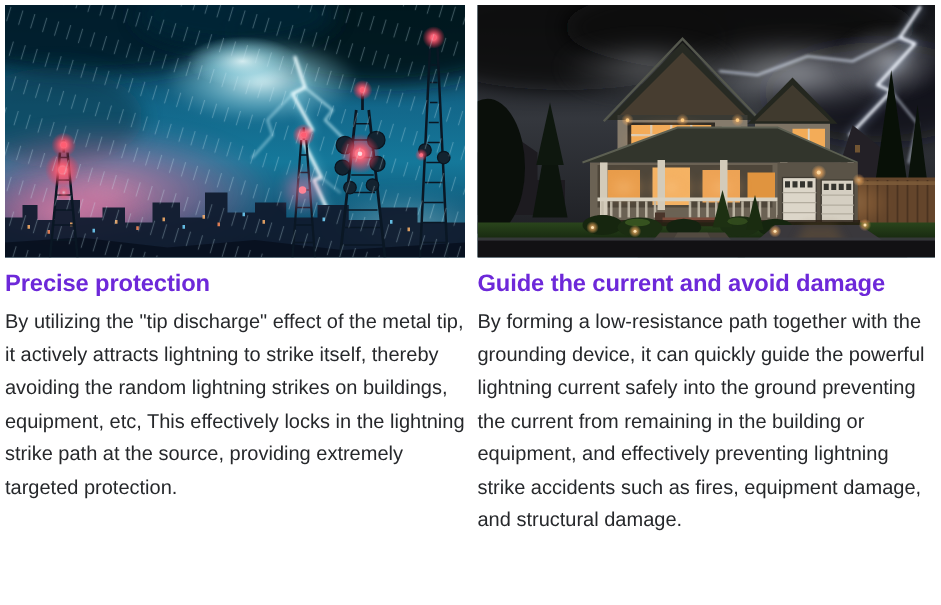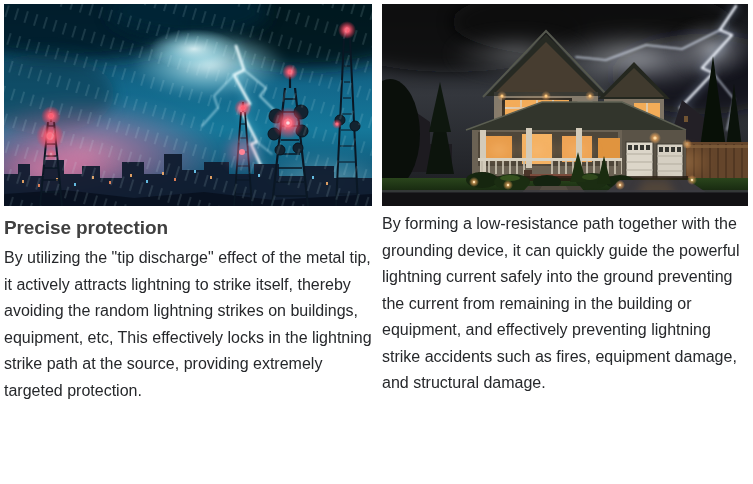--- a/index.html
+++ b/index.html
@@ -30,21 +30,21 @@
   .photo {
     width: 100%;
     height: 202px;
     display: block;
   }
   .card-title {
     margin: 9px 0 0 0;
     font-size: 19px;
     line-height: 25px;
     font-weight: 700;
-    color: #404040;
+    color: #6d28d9;
     letter-spacing: -0.1px;
   }
   .card-body {
     margin: 5px 0 0 0;
     font-size: 16px;
     line-height: 26.5px;
     color: #26282b;
   }
 </style>
 </head>
@@ -366,16 +366,17 @@
             <circle cx="92" cy="178" r="1.2" fill="#ffe2b0"></circle>
           <circle cx="126" cy="181" r="5" fill="url(#bWarm)" opacity="0.8"></circle>
             <circle cx="126" cy="181" r="1.2" fill="#ffe2b0"></circle>
           <circle cx="238" cy="181" r="5" fill="url(#bWarm)" opacity="0.8"></circle>
             <circle cx="238" cy="181" r="1.2" fill="#ffe2b0"></circle>
           <circle cx="310" cy="176" r="5" fill="url(#bWarm)" opacity="0.7"></circle>
             <circle cx="310" cy="176" r="1.2" fill="#ffe2b0"></circle>
         </g>
       </svg>
     </figure>
+    <h2 class="card-title">Guide the current and avoid damage</h2>
     <p class="card-body">By forming a low-resistance path together with the grounding device, it can quickly guide the powerful lightning current safely into the ground preventing the current from remaining in the building or equipment, and effectively preventing lightning strike accidents such as fires, equipment damage, and structural damage.</p>
   </article>
 
 </div>
 
 </body></html>

